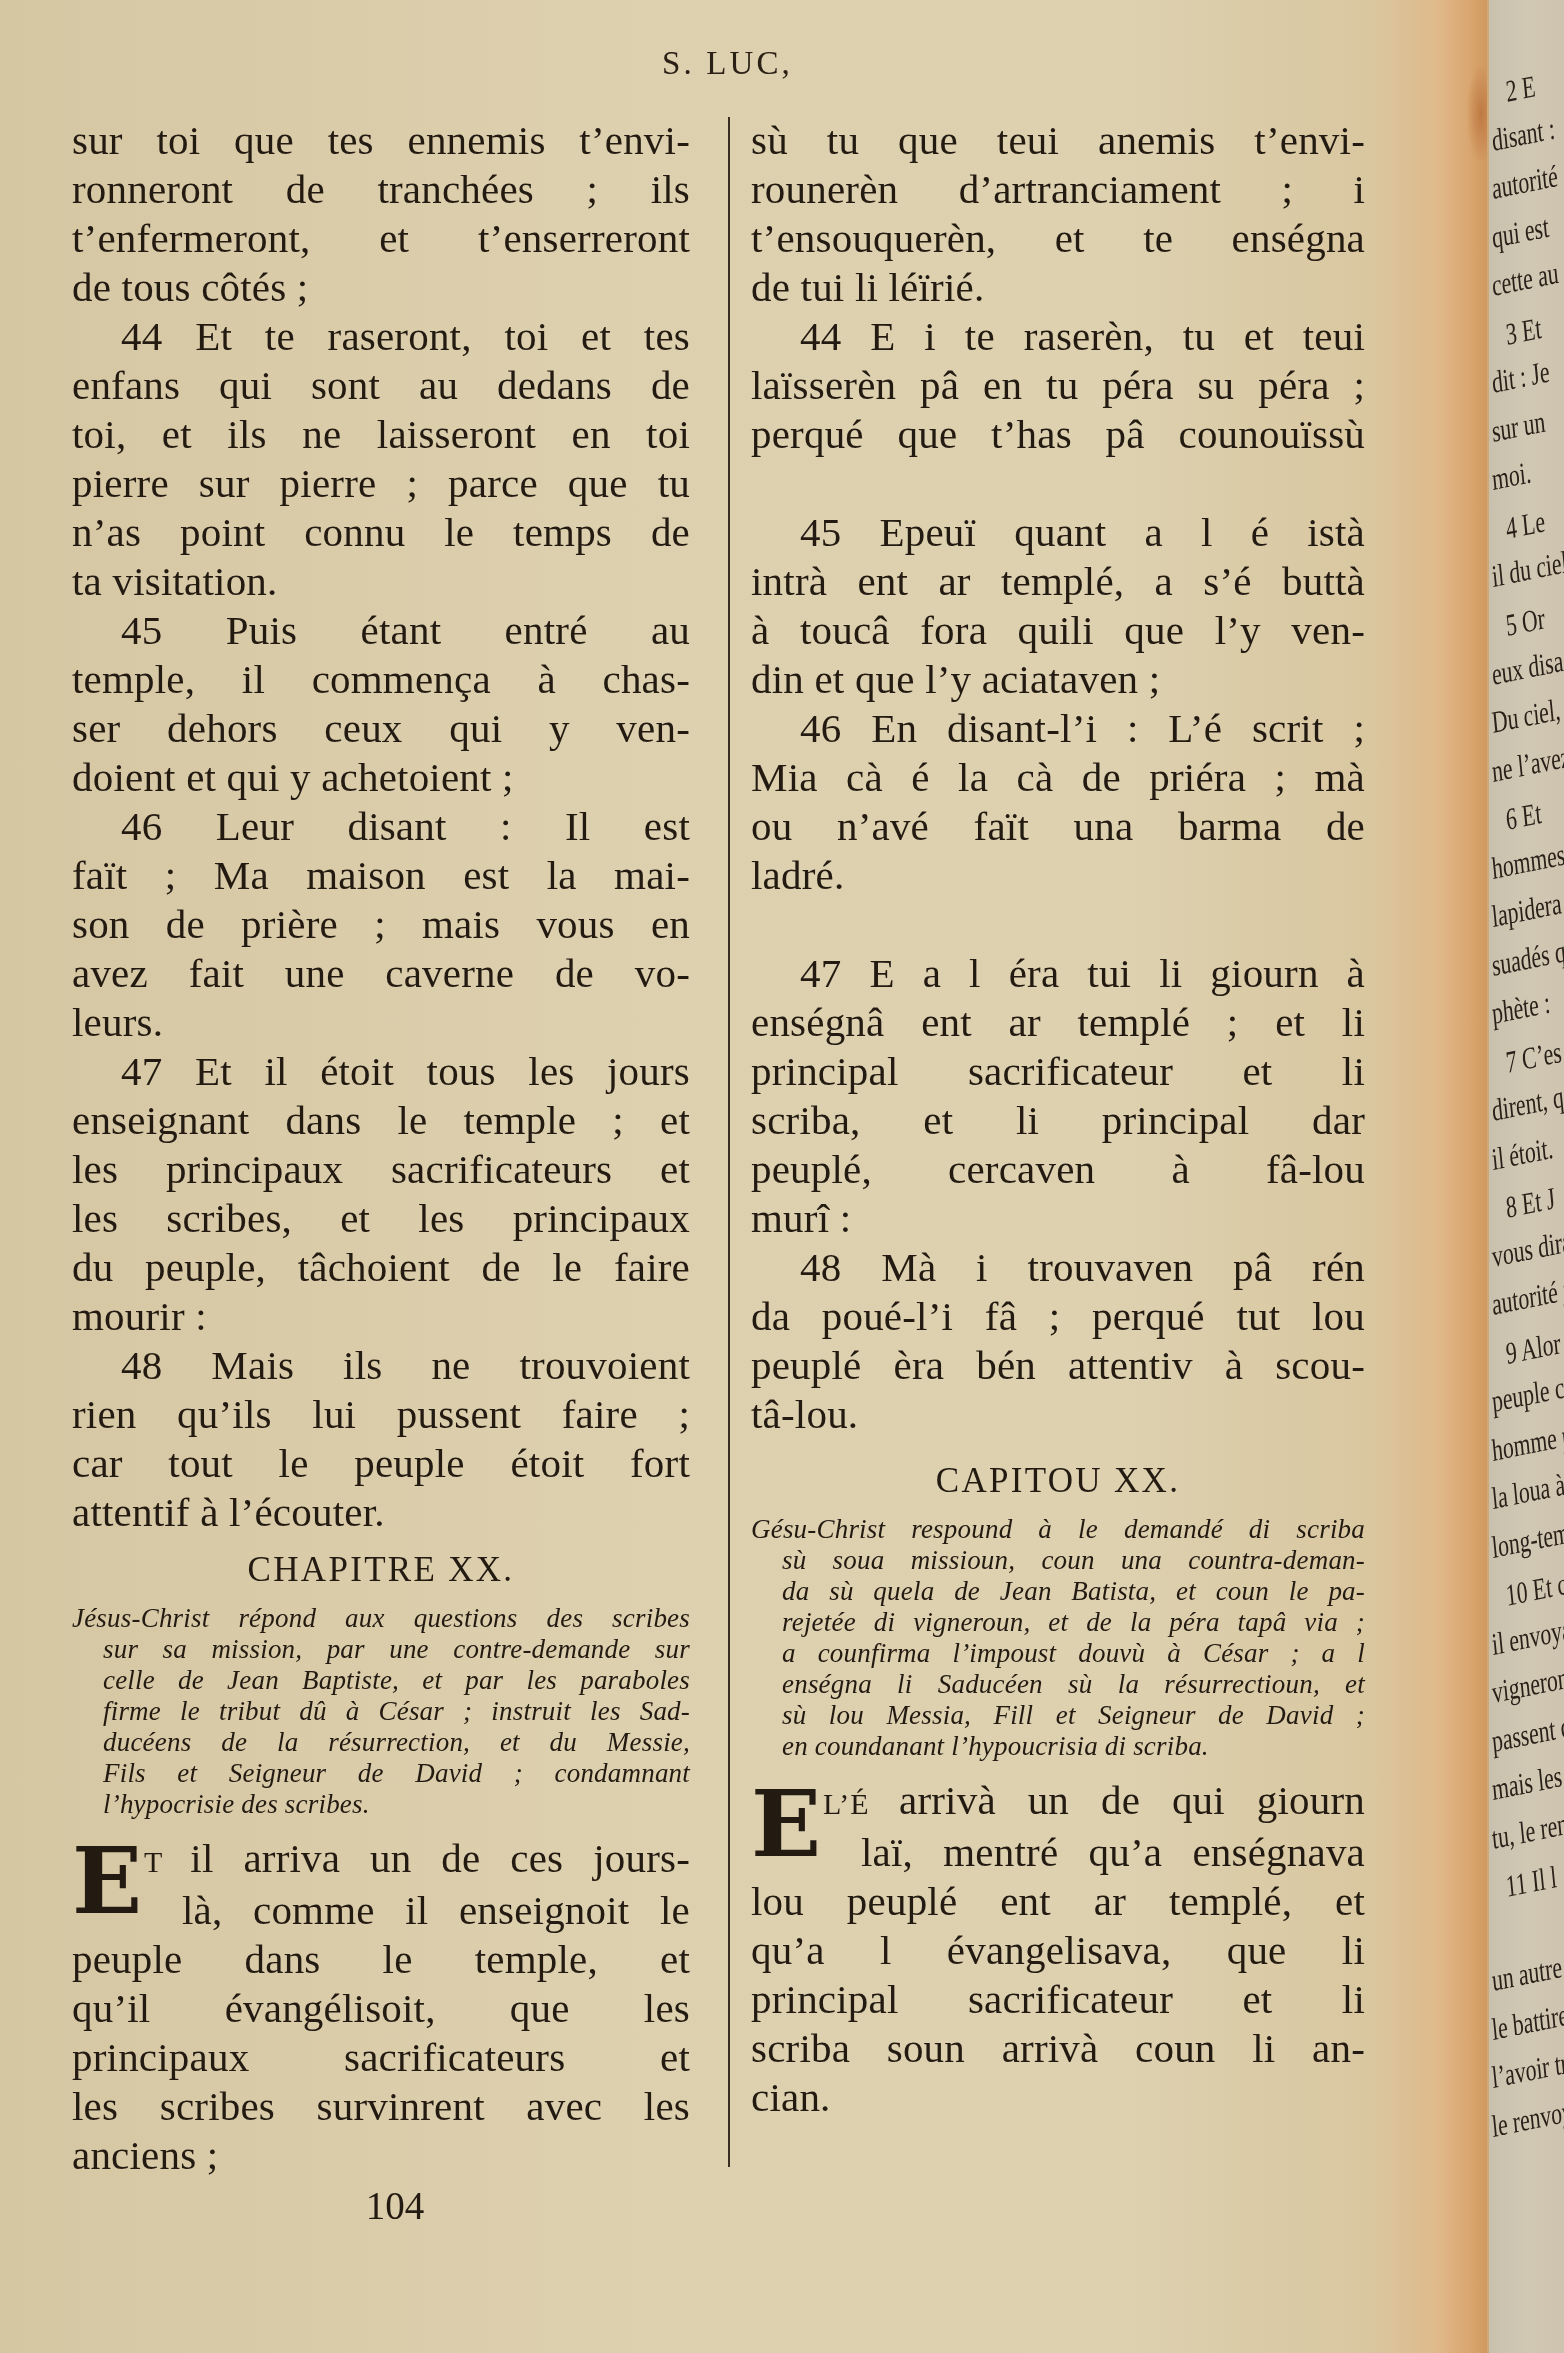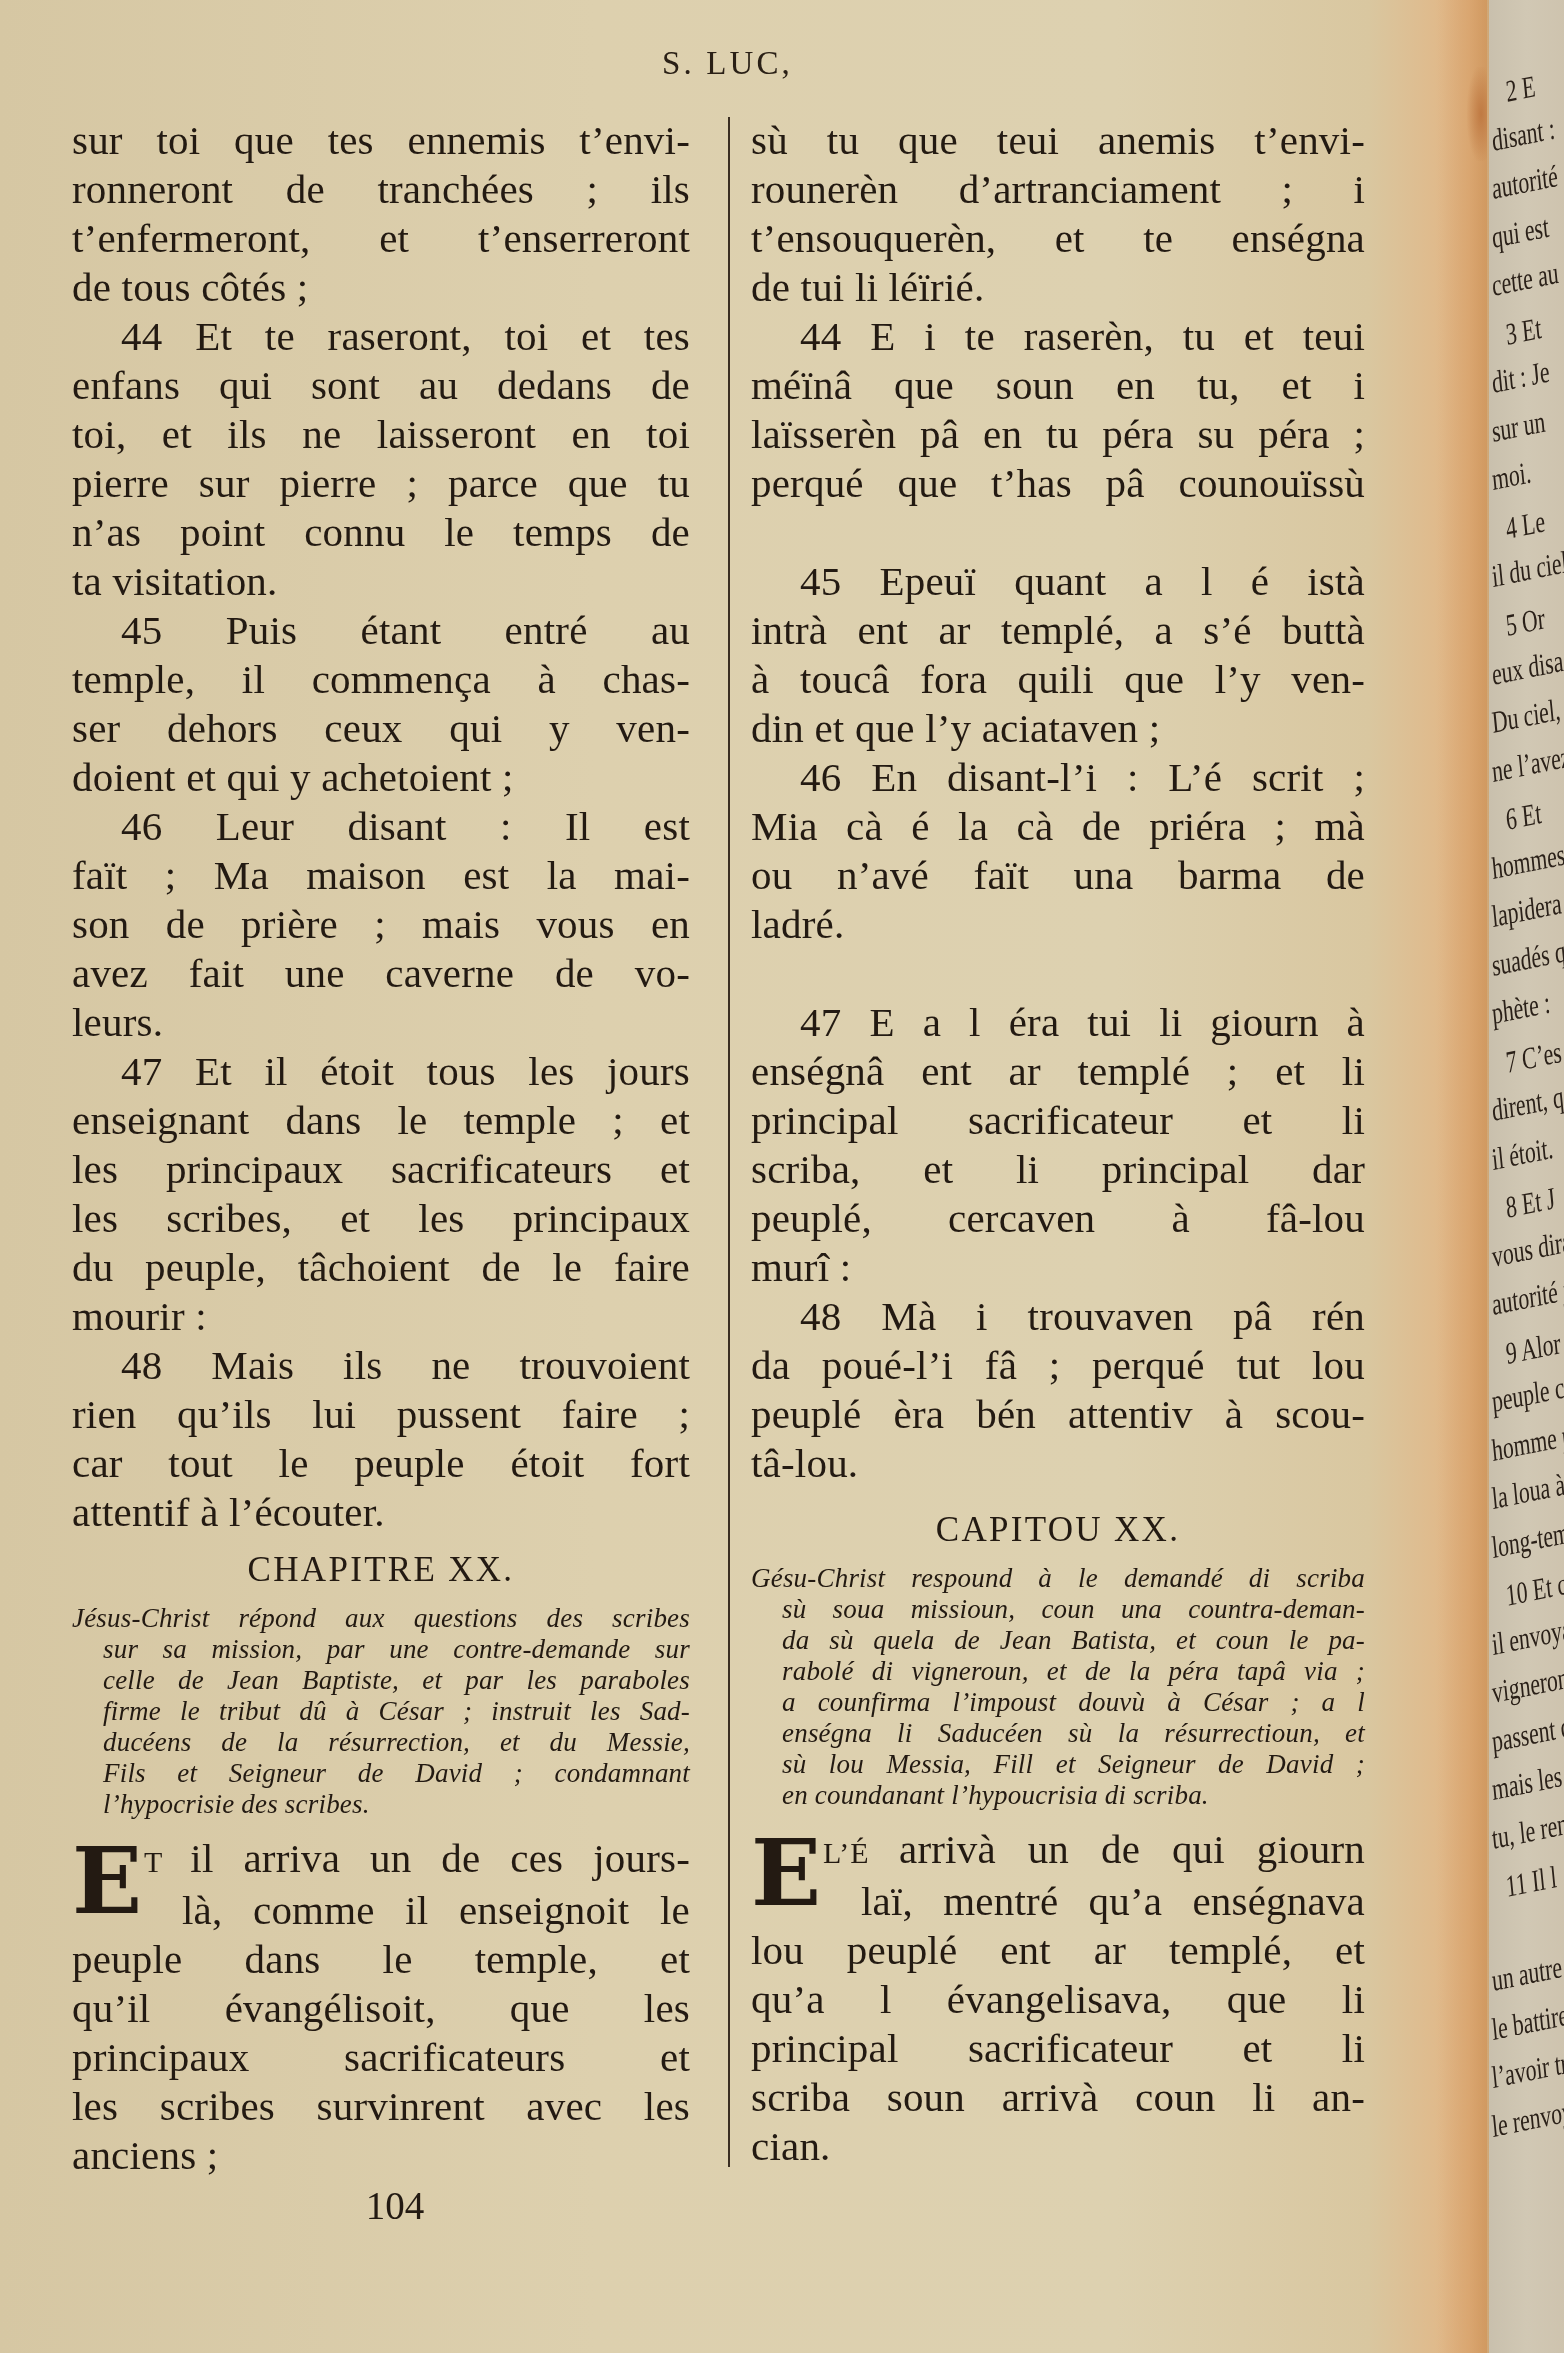--- a/index.html
+++ b/index.html
@@ -186,21 +186,20 @@
     </div>
 </div>
 
 <div class="col right">
   <div id="right-top">
       <span class="line">sù tu que teui anemis t’envi-</span>
       <span class="line">rounerèn d’artranciament ; i</span>
       <span class="line">t’ensouquerèn, et te enségna</span>
       <span class="line last">de tui li léïrié.</span>
       <span class="line indent">44 E i te raserèn, tu et teui</span>
-      <span class="line">méïnâ que soun en tu, et i</span>
       <span class="line">laïsserèn pâ en tu péra su péra ;</span>
       <span class="line">perqué que t’has pâ counouïssù</span>
       <span class="gap"></span>
       <span class="line indent">45 Epeuï quant a l é istà</span>
       <span class="line">intrà ent ar templé, a s’é buttà</span>
       <span class="line">à toucâ fora quili que l’y ven-</span>
       <span class="line last">din et que l’y aciataven ;</span>
       <span class="line indent">46 En disant-l’i : L’é scrit ;</span>
       <span class="line">Mia cà é la cà de priéra ; mà</span>
       <span class="line">ou n’avé faït una barma de</span>
@@ -215,21 +214,21 @@
       <span class="line indent">48 Mà i trouvaven pâ rén</span>
       <span class="line">da poué-l’i fâ ; perqué tut lou</span>
       <span class="line">peuplé èra bén attentiv à scou-</span>
       <span class="line last">tâ-lou.</span>
     </div>
   <span class="chapter" style="margin-top:17px;">CAPITOU XX.</span>
   <div class="summary" id="right-summary">
       <span class="sline first">Gésu-Christ respound à le demandé di scriba</span>
       <span class="sline">sù soua missioun, coun una countra-deman-</span>
       <span class="sline">da sù quela de Jean Batista, et coun le pa-</span>
-      <span class="sline">rabolé di vigneroun, et de la péra tapâ via ;</span>
+      <span class="sline">rejetée di vigneroun, et de la péra tapâ via ;</span>
       <span class="sline">a counfirma l’impoust douvù à César ; a l</span>
       <span class="sline">enségna li Saducéen sù la résurrectioun, et</span>
       <span class="sline">sù lou Messia, Fill et Seigneur de David ;</span>
       <span class="sline last">en coundanant l’hypoucrisia di scriba.</span>
     </div>
   <div class="dropcap-wrap" id="right-open">
     <span class="dropcap">E</span>
   <span class="line dc"><span class="smallcaps">L’É </span><span>arrivà un de qui giourn</span></span>
       <span class="line dc2">laï, mentré qu’a enségnava</span>
       <span class="line">lou peuplé ent ar templé, et</span>

